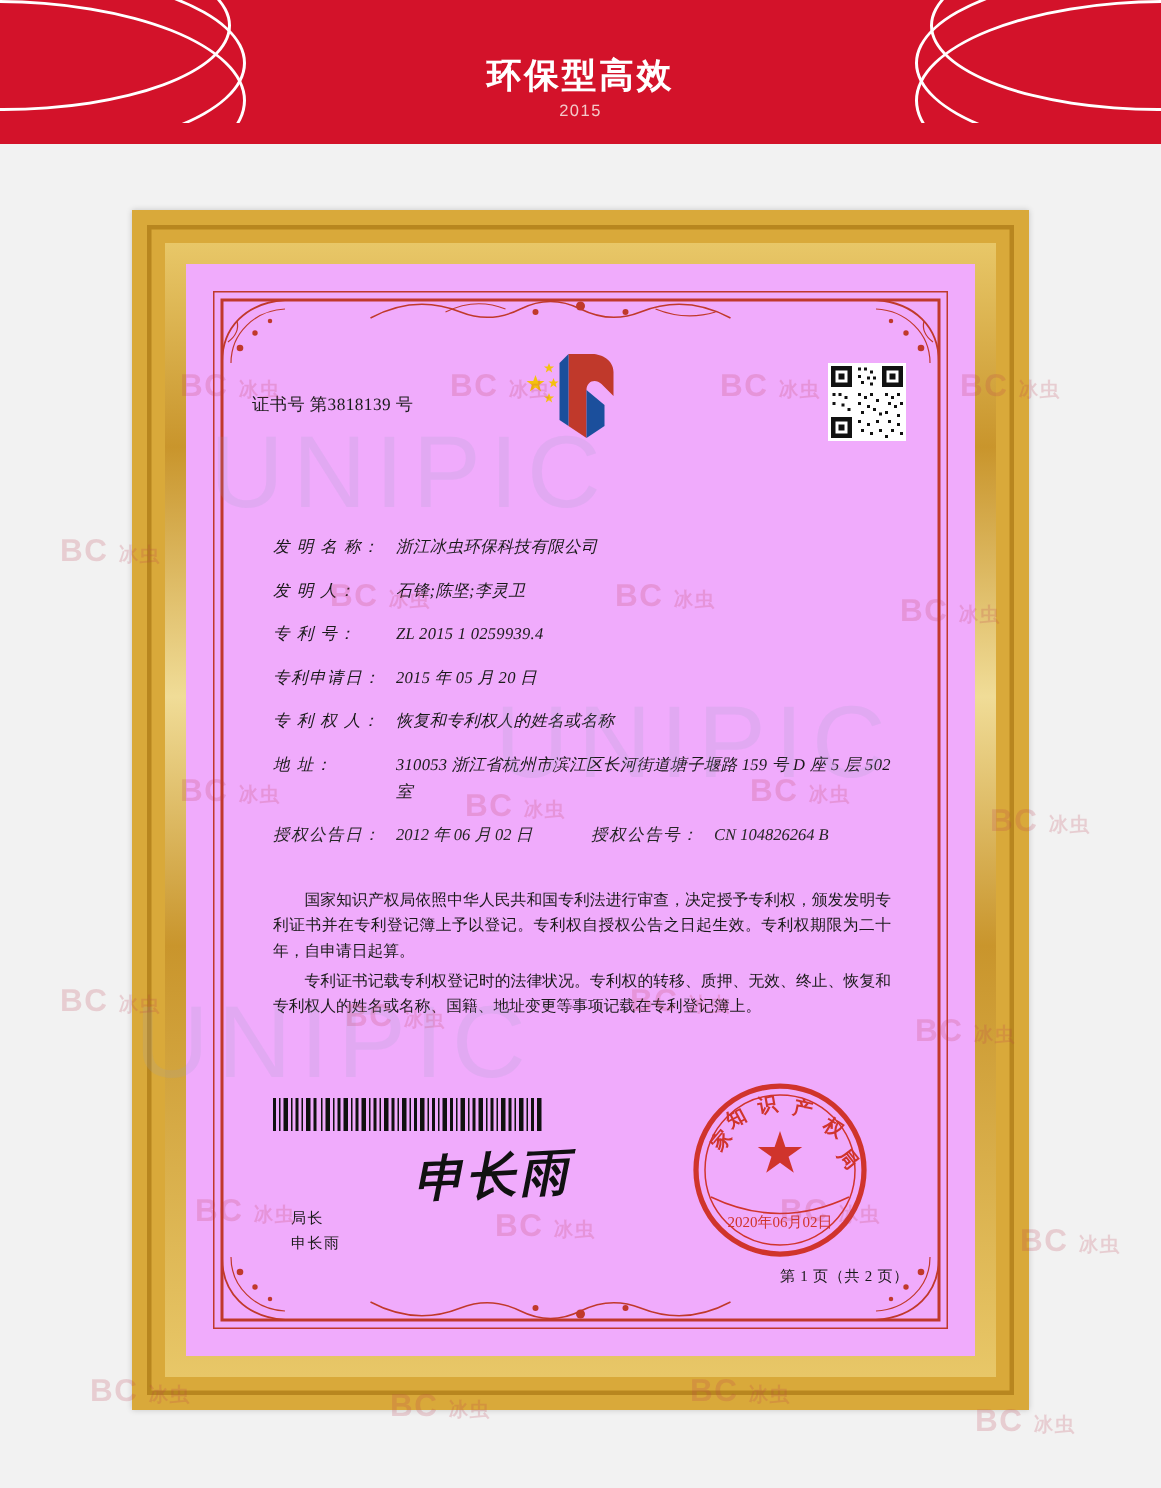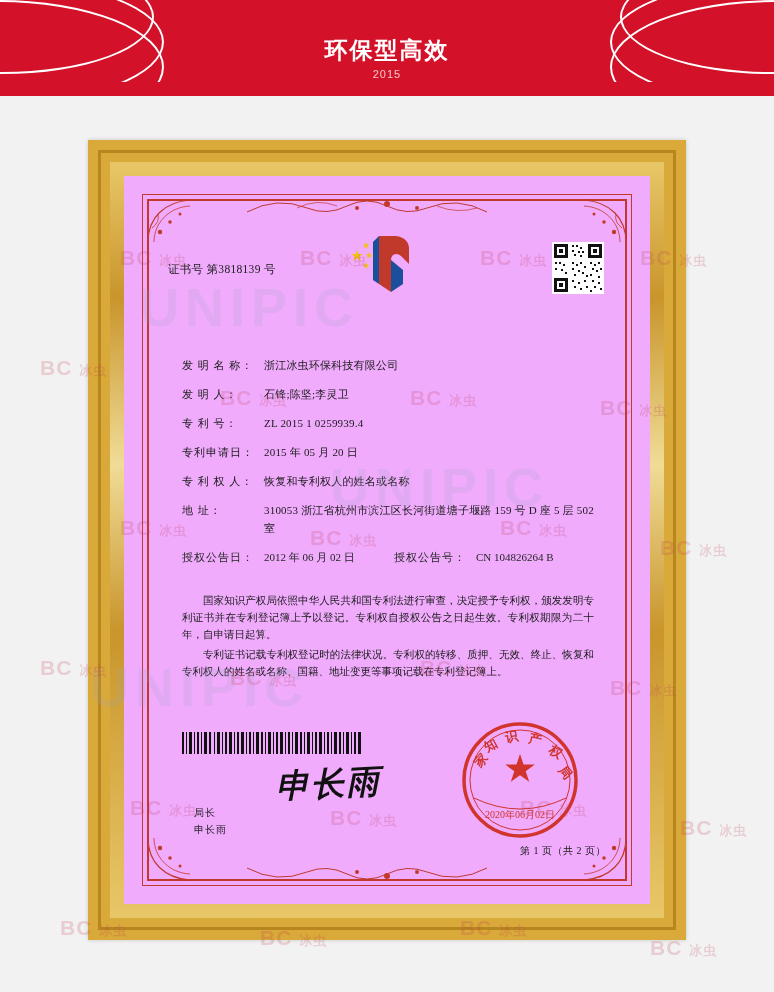--- a/index.html
+++ b/index.html
@@ -229,20 +229,21 @@
     text-indent: 10px;
   }
 
   .fields {
     position: absolute;
     left: 14px;
     right: 10px;
     top: 132px;
     font-size: 11px;
     line-height: 18px;
+    font-style: italic;
   }
   .frow {
     display: flex;
     align-items: flex-start;
     margin-bottom: 11px;
   }
   .flabel {
     width: 82px;
     flex: 0 0 82px;
     color: #1a1a1a;
@@ -338,22 +339,22 @@
     font-weight: bold;
     font-size: 21px;
     color: rgba(190, 60, 80, 0.20);
     white-space: nowrap;
     letter-spacing: 1px;
   }
   .wm small { font-size: 13px; font-weight: bold; }
   .wm-big {
     position: absolute;
     font-family: "Liberation Sans", sans-serif;
-    font-weight: bold;
-    font-size: 54px;
+    font-weight: normal;
+    font-size: 68px;
     color: rgba(150, 160, 190, 0.16);
     white-space: nowrap;
     letter-spacing: 6px;
   }
 </style>
 </head>
 <body>
 
 <div class="banner">
   <div class="swoosh sw-l1"></div>

